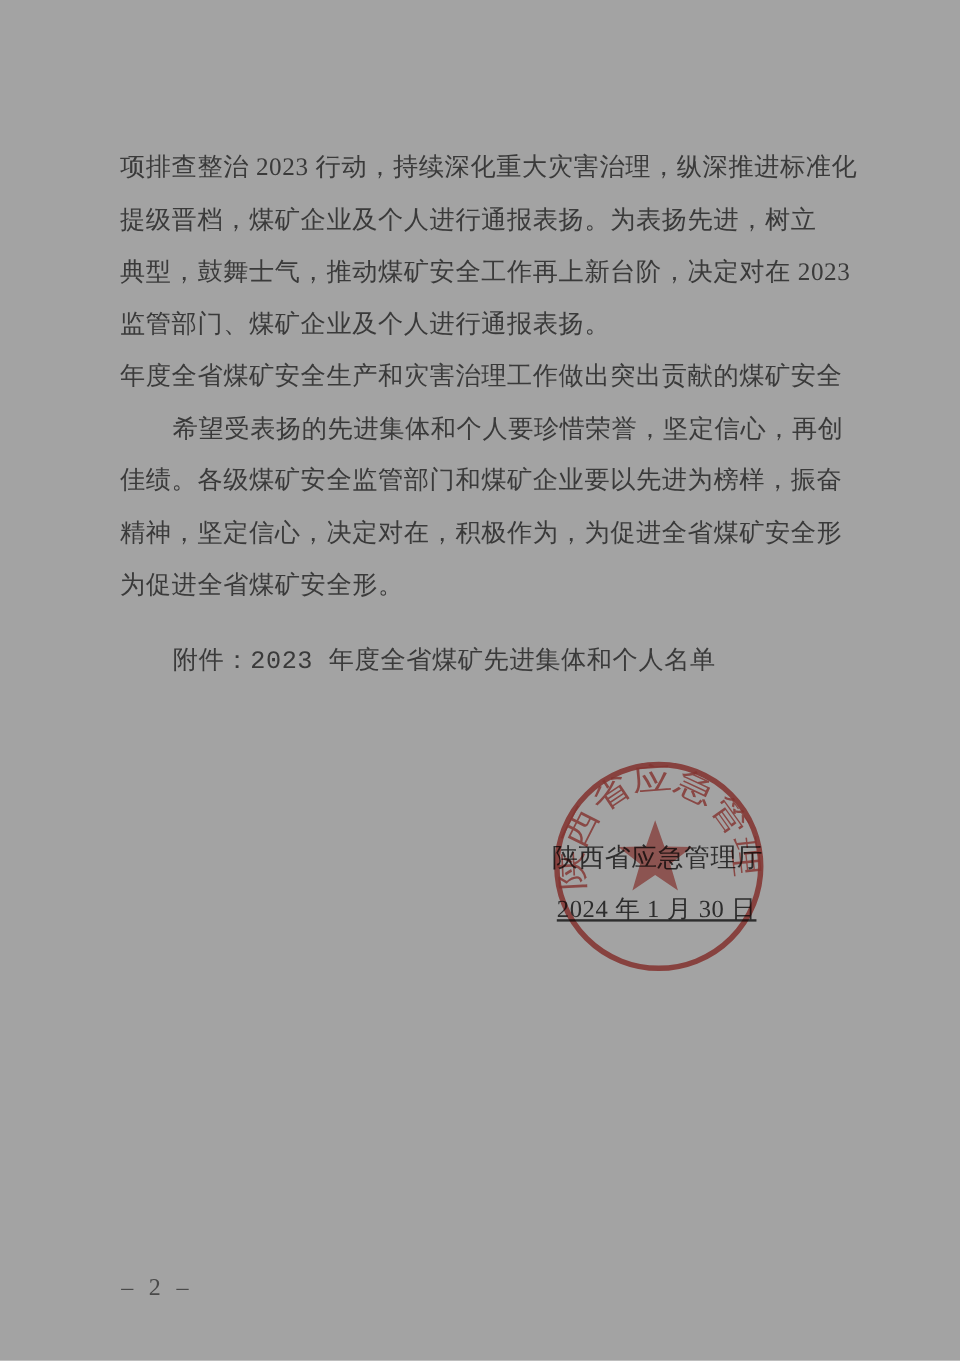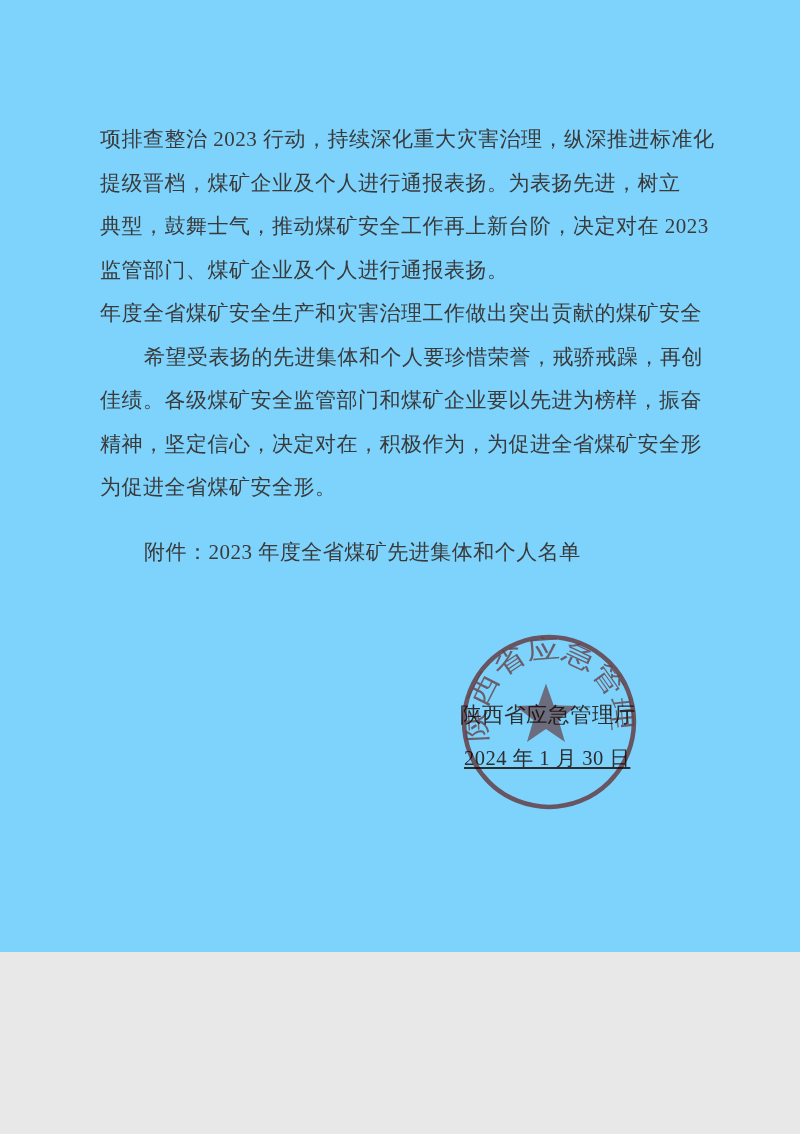--- a/index.html
+++ b/index.html
@@ -1,21 +1,21 @@
 <!DOCTYPE html>
 <html><head>
 <meta charset="utf-8">
 <style>
   html, body { margin: 0; padding: 0; background: #e8e8e8; }
   .page {
     position: relative;
     width: 800px;
-    height: 952px;
+    height: 1134px;
     margin: 0 auto;
-    background: #7dd3fc;
+    background: #a3a3a3;
     overflow: hidden;
     font-family: "Liberation Serif", serif;
   }
   .text-block {
     position: absolute;
     left: 100px;
     top: 118px;
     width: 604px;
     color: #3a3a3a;
     font-size: 21px;
@@ -24,20 +24,21 @@
   .tline {
     white-space: nowrap;
     letter-spacing: 0.5px;
   }
   .tline.indent { text-indent: 44px; }
   .attachment-line {
     margin-top: 22px;
     white-space: nowrap;
     letter-spacing: 0.5px;
     text-indent: 44px;
+    font-family: Liberation Mono, monospace;
   }
   .sig-agency {
     position: absolute;
     left: 460px;
     top: 702px;
     font-size: 21.5px;
     line-height: 26px;
     letter-spacing: 0.5px;
     color: #2d2d2d;
     white-space: nowrap;
@@ -76,21 +77,21 @@
 <body>
 
 <div class="page">
 
   <div class="text-block">
   <div class="tline">项排查整治 2023 行动，持续深化重大灾害治理，纵深推进标准化</div>
       <div class="tline">提级晋档，煤矿企业及个人进行通报表扬。为表扬先进，树立</div>
       <div class="tline">典型，鼓舞士气，推动煤矿安全工作再上新台阶，决定对在 2023</div>
       <div class="tline">监管部门、煤矿企业及个人进行通报表扬。</div>
       <div class="tline">年度全省煤矿安全生产和灾害治理工作做出突出贡献的煤矿安全</div>
-      <div class="tline indent">希望受表扬的先进集体和个人要珍惜荣誉，戒骄戒躁，再创</div>
+      <div class="tline indent">希望受表扬的先进集体和个人要珍惜荣誉，坚定信心，再创</div>
       <div class="tline">佳绩。各级煤矿安全监管部门和煤矿企业要以先进为榜样，振奋</div>
       <div class="tline">精神，坚定信心，决定对在，积极作为，为促进全省煤矿安全形</div>
       <div class="tline">为促进全省煤矿安全形。</div>
     </div>
 
   <div class="text-block" style="top:531px;">
     <div class="tline attachment-line" style="margin-top:0;">附件：2023 年度全省煤矿先进集体和个人名单</div>
   </div>
 
   <div class="sig-agency">陕西省应急管理厅</div>

